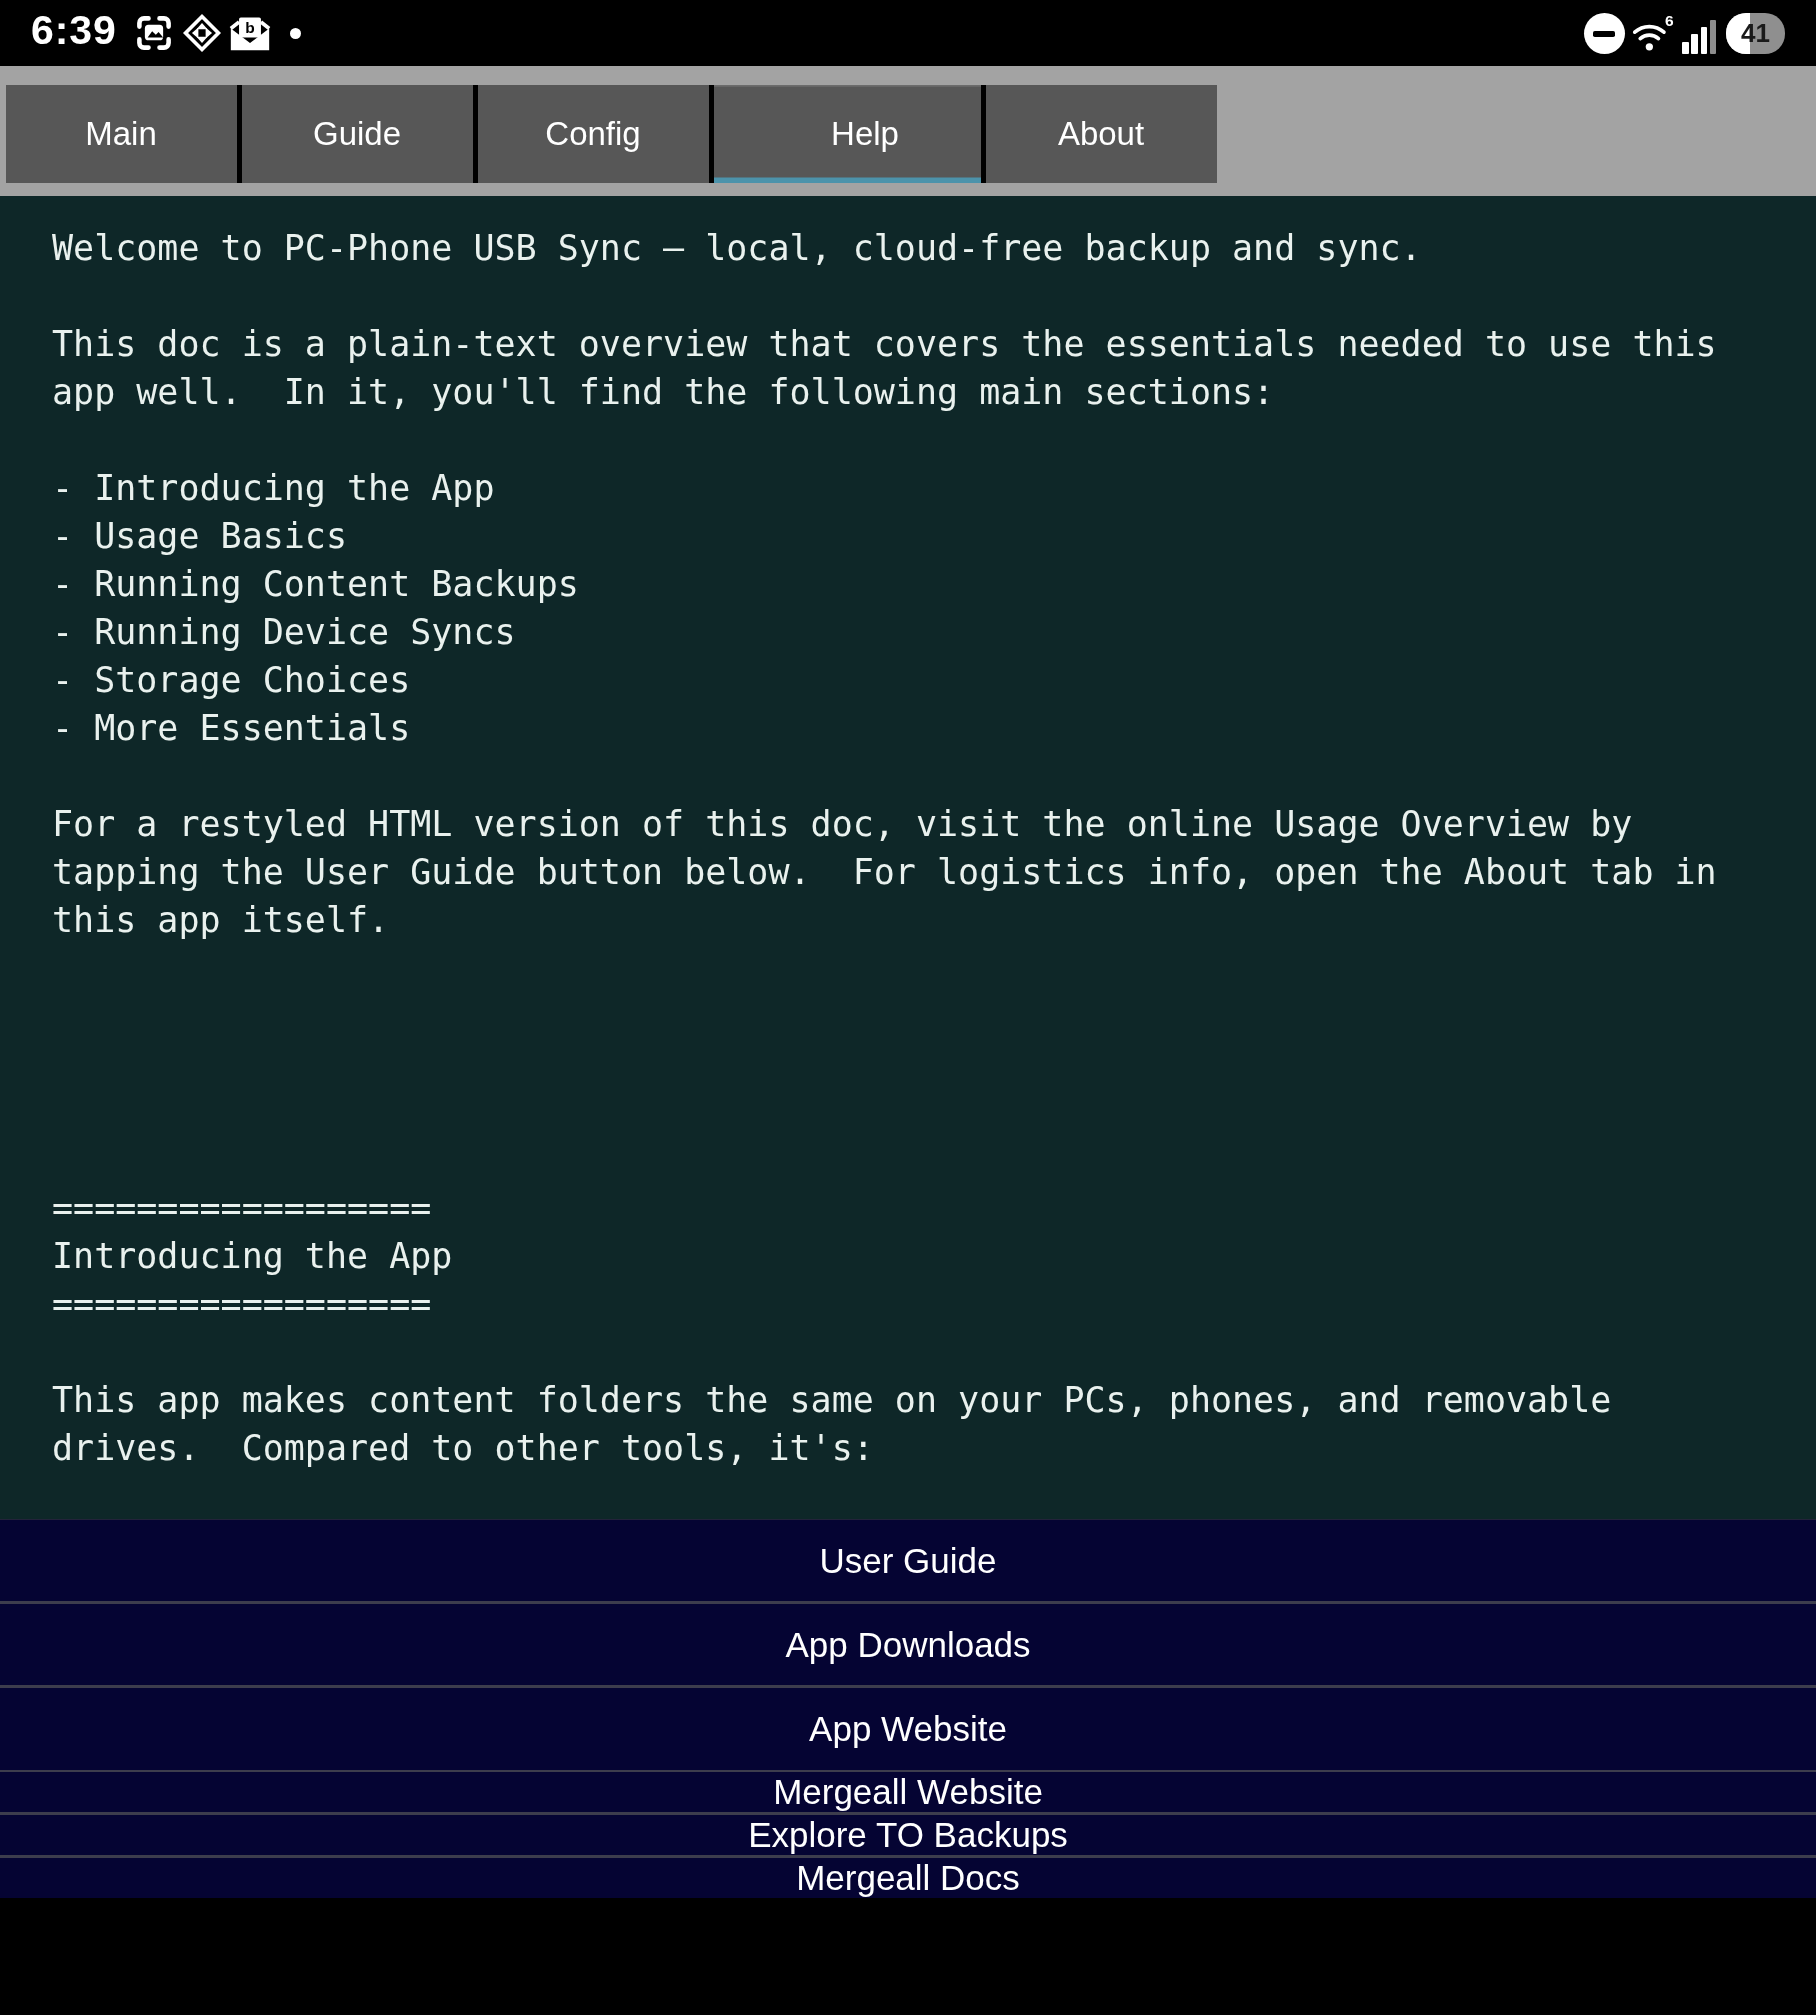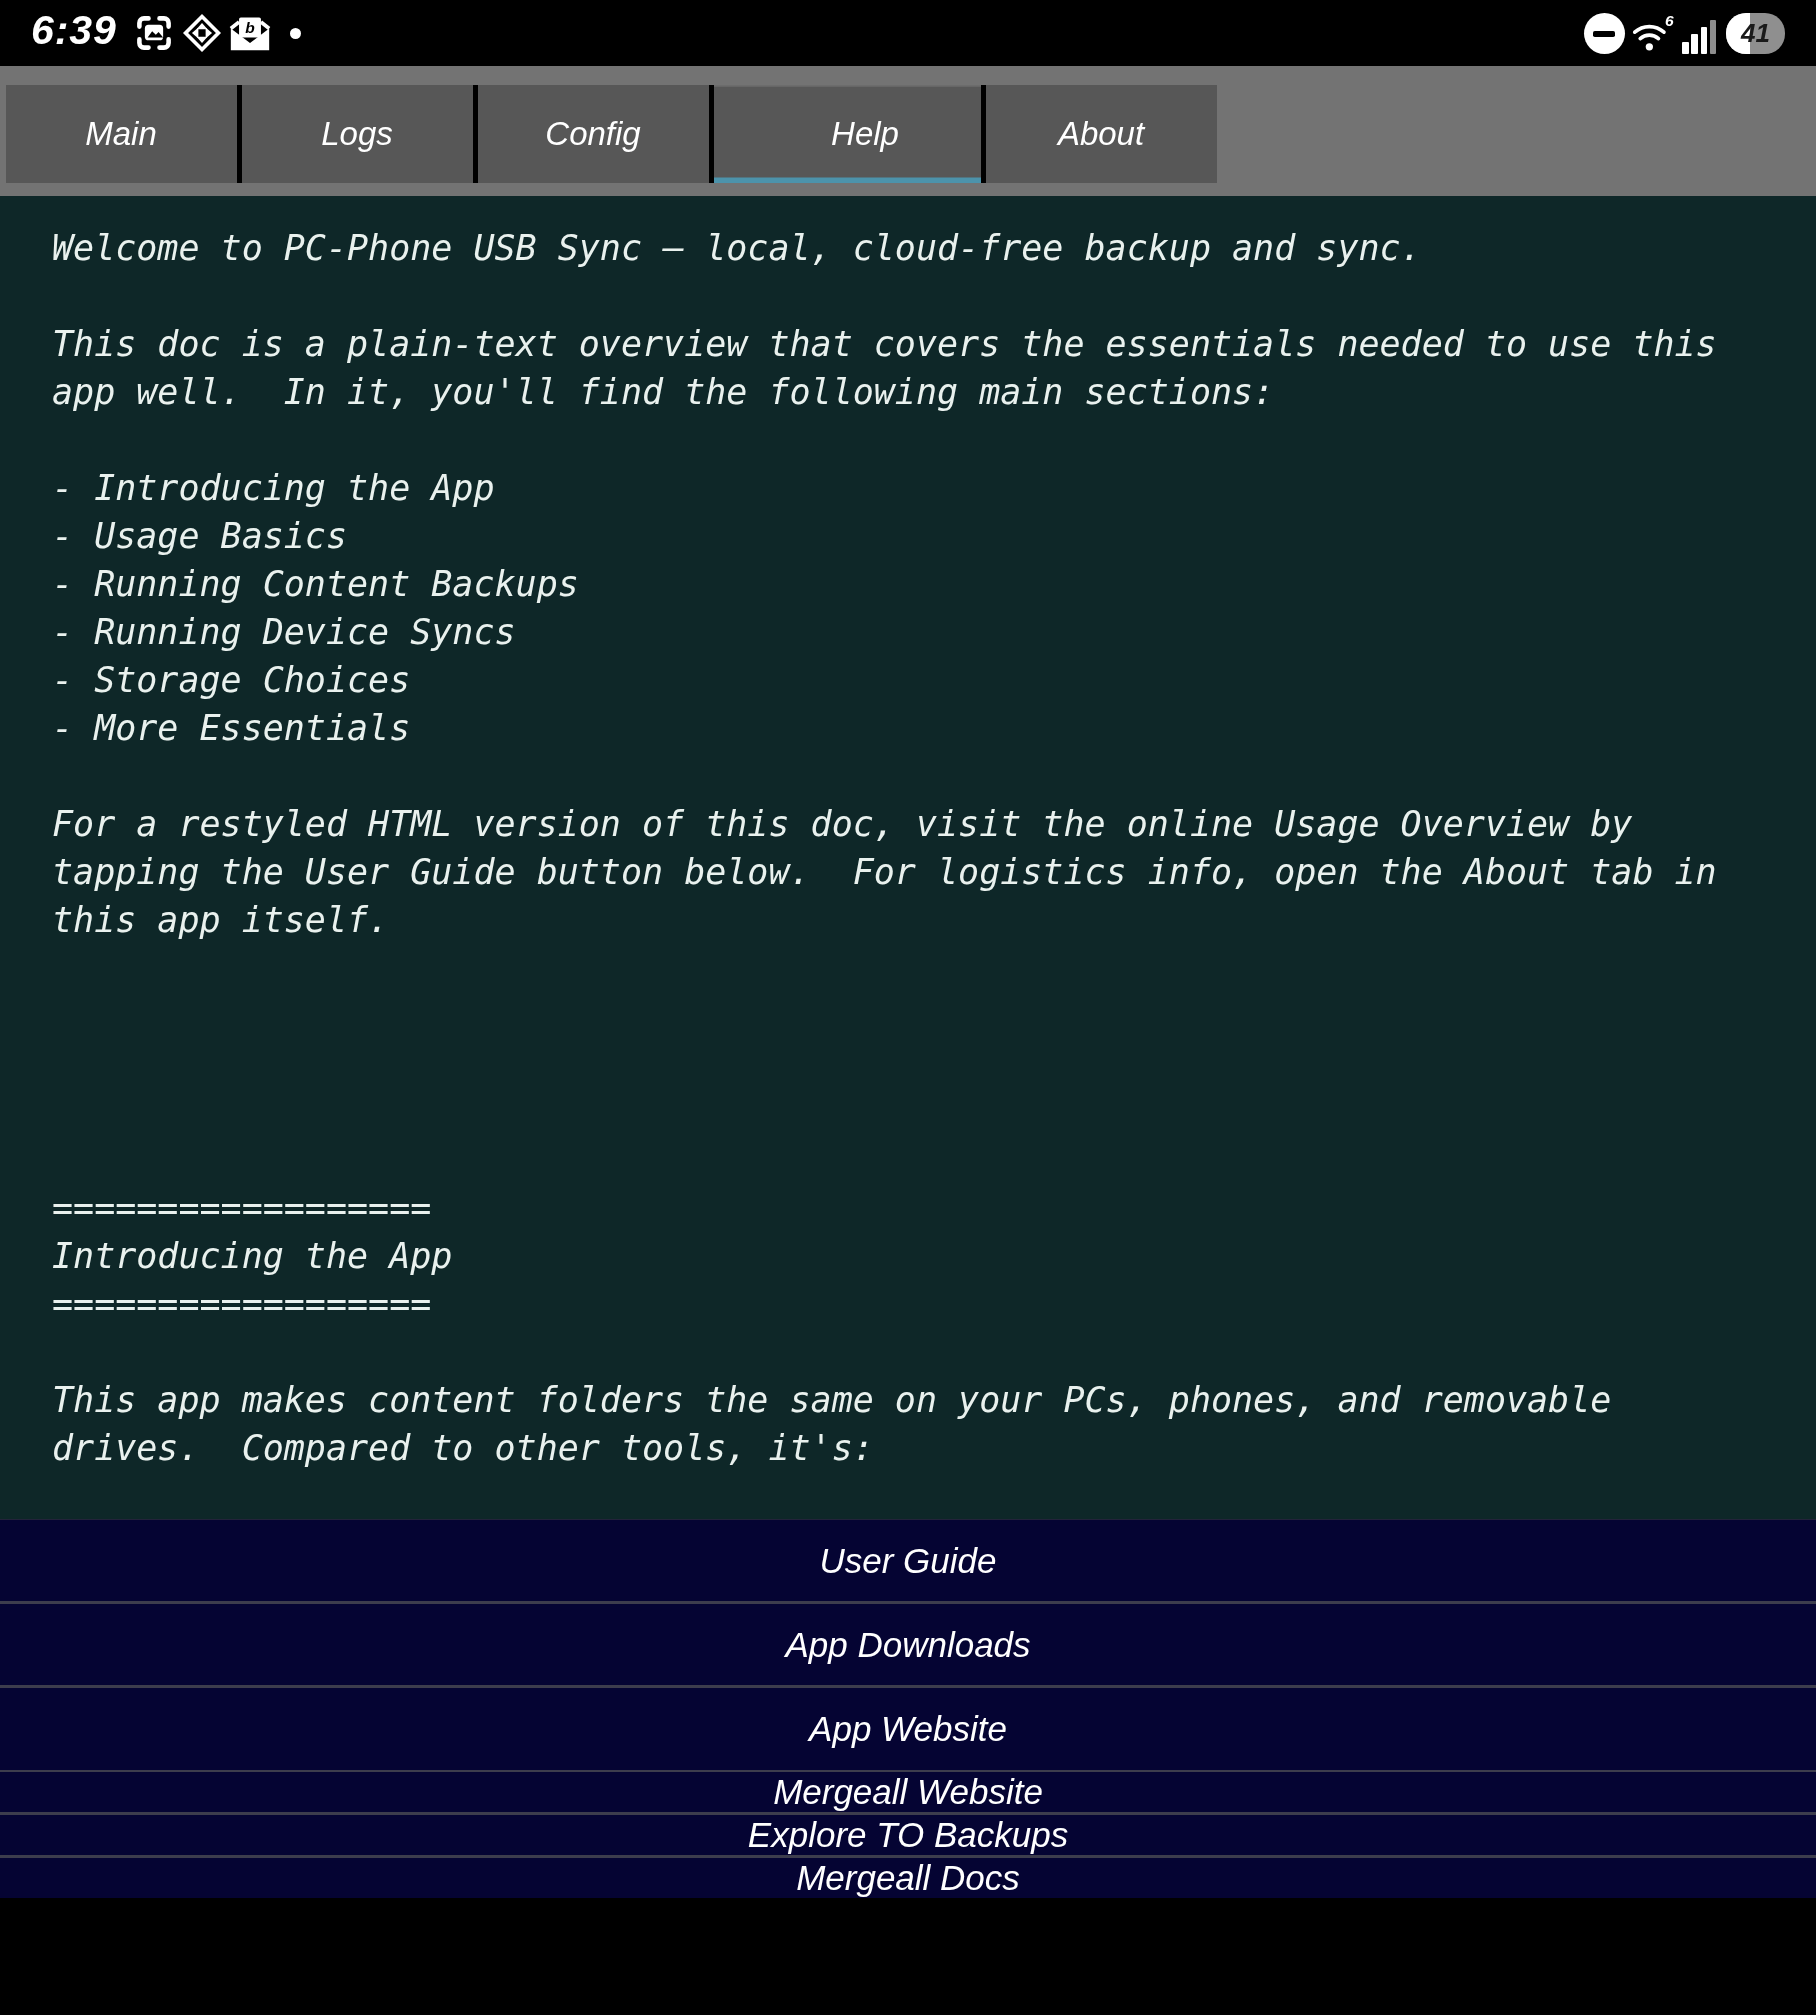--- a/index.html
+++ b/index.html
@@ -1,17 +1,17 @@
 <!DOCTYPE html>
 <html style="font-size:14.8px"><head>
 <meta charset="utf-8">
 <style>
   html,body{margin:0;padding:0;background:#000;}
-  .screen{position:relative;width:1816px;height:2016px;background:#737373;overflow:hidden;
-          font-family:"Liberation Sans",sans-serif;color:#fff;font-style:italic;}
+  .screen{position:relative;width:1816px;height:2016px;background:#a3a3a3;overflow:hidden;
+          font-family:"Liberation Sans",sans-serif;color:#fff;}
 
   
   .statusbar{position:absolute;top:0;left:0;width:1816px;height:66px;background:#000;}
   .sb-time{position:absolute;left:31px;top:7.4px;font-size:41px;font-weight:bold;color:#fff;letter-spacing:0.9px;}
   .sb-ic{position:absolute;top:12px;width:42px;height:42px;}
   .sb-dot{position:absolute;left:290px;top:28px;width:11px;height:11px;border-radius:50%;background:#fff;}
   .sb-dnd{position:absolute;left:1584px;top:13px;width:41px;height:41px;border-radius:50%;background:#fff;}
   .sb-dnd::after{content:"";position:absolute;left:9.2px;top:17.5px;width:22px;height:6.5px;background:#000;border-radius:1.8px;}
   .sb-wifi{position:absolute;left:1630px;top:13px;width:46px;height:42px;}
   .sb-sig{position:absolute;left:1682px;top:18.5px;width:35px;height:35px;display:flex;align-items:flex-end;gap:2.8px;}
@@ -108,21 +108,21 @@
       <span class="fill"></span>
       <span>41</span>
     </span>
   </div>
 
   <div class="tabbar">
     <div class="tab">
         <span>Main</span>
       </div>
     <div class="tab">
-        <span>Logs</span>
+        <span>Guide</span>
       </div>
     <div class="tab">
         <span>Config</span>
       </div>
     <div class="tab active">
         <span>Help</span>
       </div>
     <div class="tab">
         <span>About</span>
       </div>

